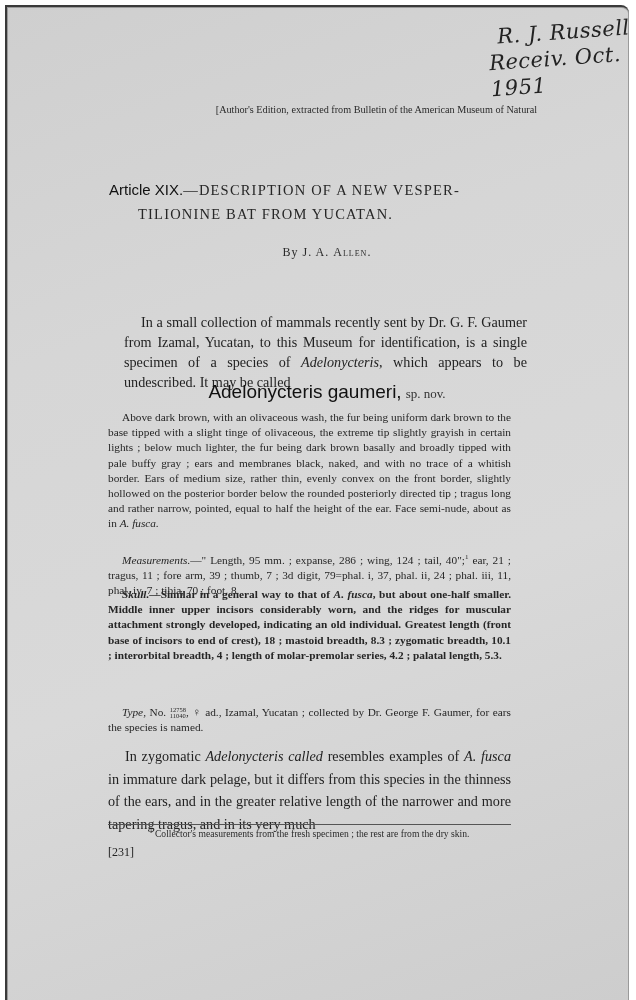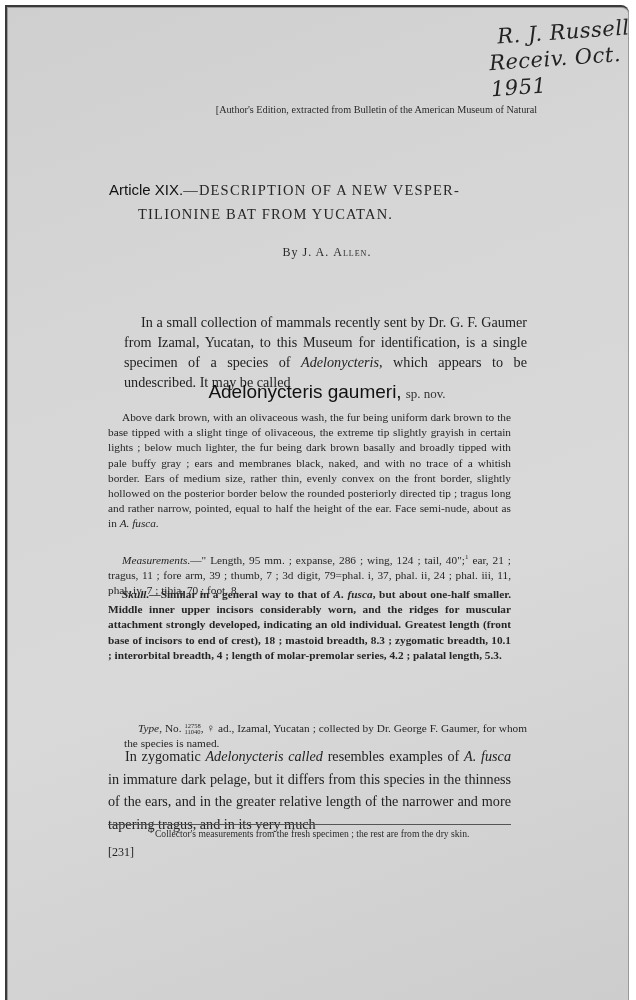--- a/index.html
+++ b/index.html
@@ -113,21 +113,21 @@
     <span class="name">Adelonycteris gaumeri,</span>
     <span class="sp">sp. nov.</span>
   </div>
 
   <p class="small p-desc" style="margin:0"><span>Above dark brown, with an olivaceous wash, the fur being uniform dark brown to the base tipped with a slight tinge of olivaceous, the extreme tip slightly grayish in certain lights ; below much lighter, the fur being dark brown basally and broadly tipped with pale buffy gray ; ears and membranes black, naked, and with no trace of a whitish border.  Ears of medium size, rather thin, evenly convex on the front border, slightly hollowed on the posterior border below the rounded posteriorly directed tip ; tragus long and rather narrow, pointed, equal to half the height of the ear.  Face semi-nude, about as in </span><i>A. fusca.</i></p>
 
   <p class="small p-meas" style="margin:0"><i>Measurements.</i><span>—" Length, 95 mm. ; expanse, 286 ; wing, 124 ; tail, 40";</span><sup>1</sup><span> ear, 21 ; tragus, 11 ; fore arm, 39 ; thumb, 7 ; 3d digit, 79=phal. i, 37, phal. ii, 24 ; phal. iii, 11, phal. iv, 7 ; tibia, 70 ; foot, 8.</span></p>
 
   <p class="small p-skull" style="margin:0"><i>Skull.</i><span>—Similar in a general way to that of </span><i>A. fusca</i><span>, but about one-half smaller.  Middle inner upper incisors considerably worn, and the ridges for muscular attachment strongly developed, indicating an old individual.  Greatest length (front base of incisors to end of crest), 18 ; mastoid breadth, 8.3 ; zygomatic breadth, 10.1 ; interorbital breadth, 4 ; length of molar-premolar series, 4.2 ; palatal length, 5.3.</span></p>
 
-  <p class="small p-type" style="margin:16px"><i>Type</i><span>, No. </span><span class="frac"><span>12758</span><span>11040</span></span><span>, ♀ ad., Izamal, Yucatan ; collected by Dr. George F. Gaumer, for whom the species is named.</span></p>
+  <p class="small p-type" style="margin:0"><i>Type</i><span>, No. </span><span class="frac"><span>12758</span><span>11040</span></span><span>, ♀ ad., Izamal, Yucatan ; collected by Dr. George F. Gaumer, for ears the species is named.</span></p>
 
   <p class="para2" style="margin:0"><span>In zygomatic </span><i>Adelonycteris called</i><span> resembles examples of </span><i>A. fusca</i><span> in immature dark pelage, but it differs from this species in the thinness of the ears, and in the greater relative length of the narrower and more tapering tragus, and in its very much</span></p>
 
   <div class="fn-rule"></div>
 
   <div class="footnote"><sup>1</sup><span> Collector's measurements from the fresh specimen ; the rest are from the dry skin.</span></div>
 
   <div class="page-number">[231]</div>
 </div>
 

